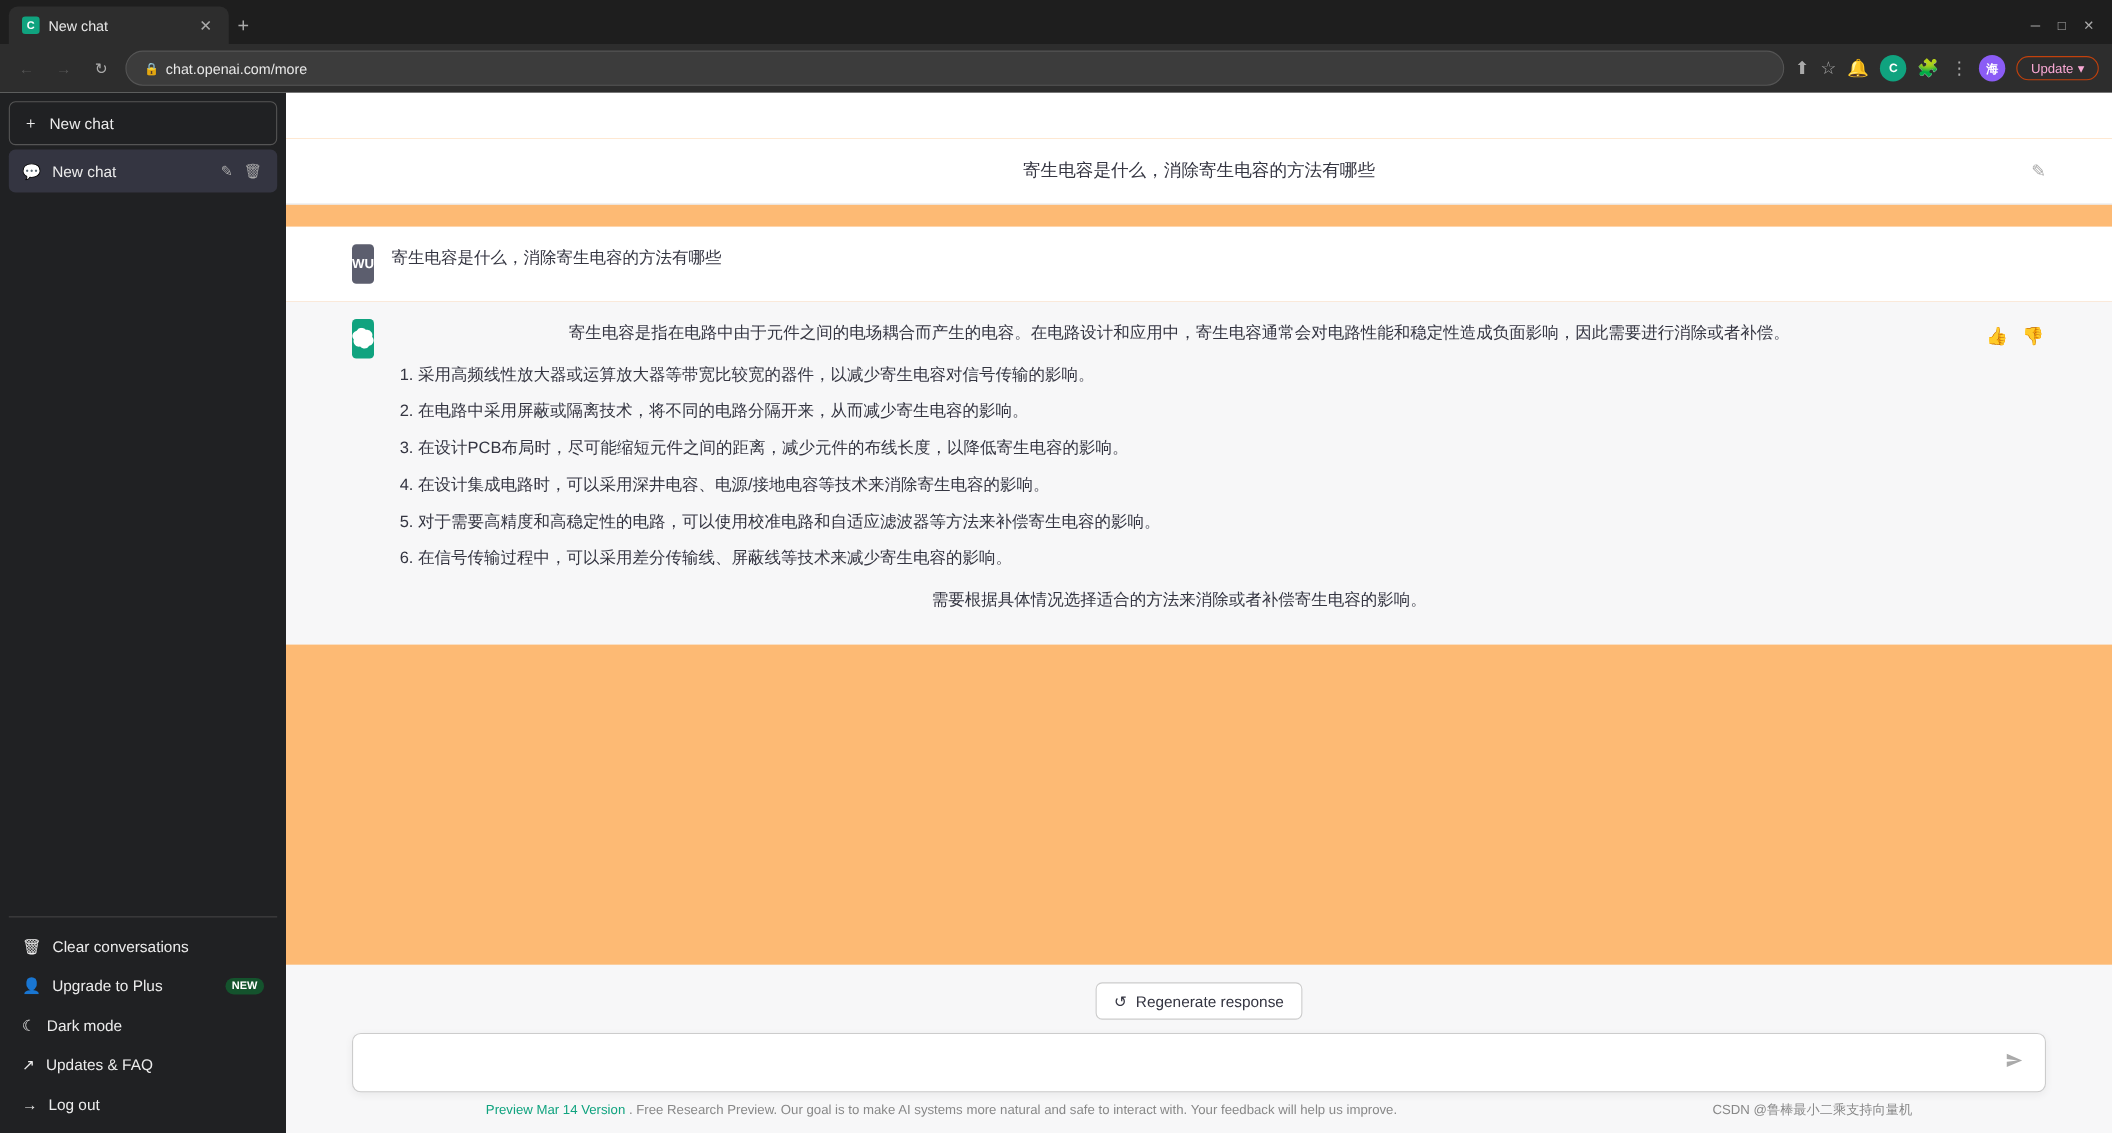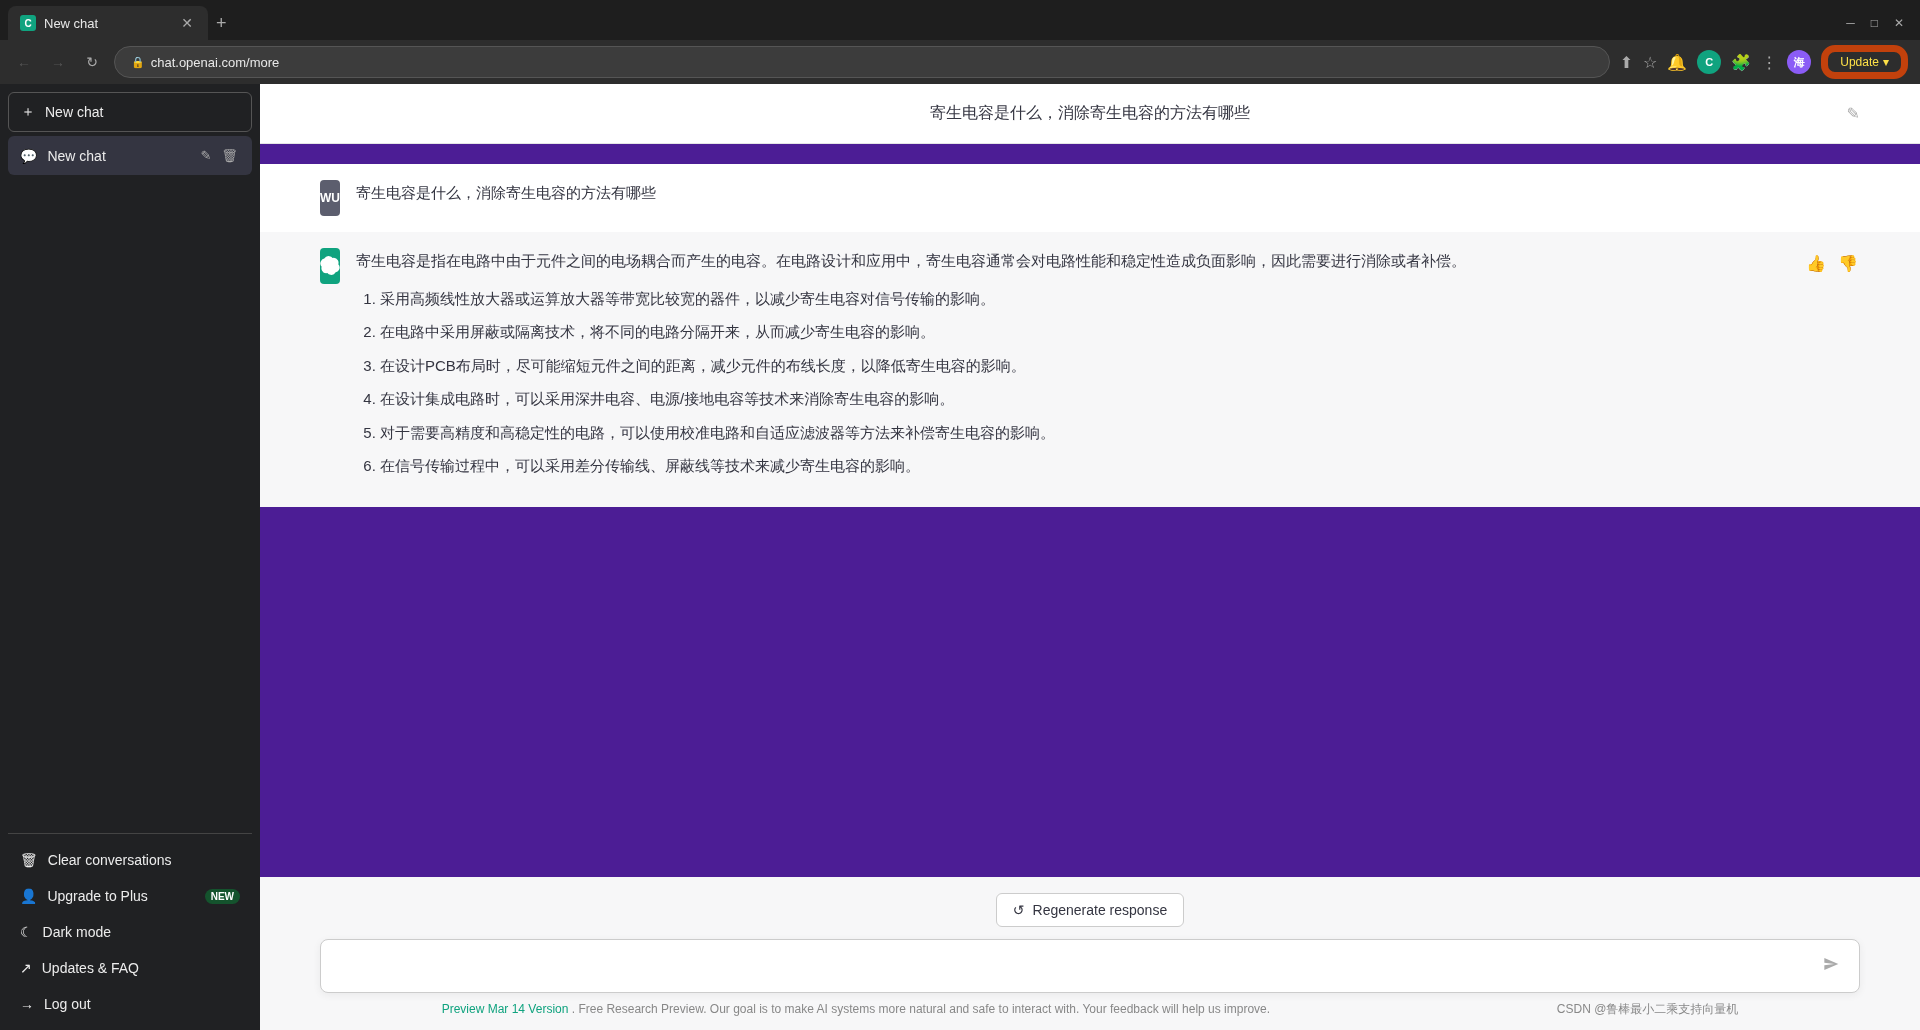--- a/index.html
+++ b/index.html
@@ -108,22 +108,22 @@
     }
     .browser-toolbar-right {
       display: flex;
       align-items: center;
       gap: 10px;
       color: #aaa;
       font-size: 16px;
     }
     .update-btn {
       background: transparent;
-      border: 7px solid #c2410c;
-      color: #fde047;
+      border: 1px solid #c2410c;
+      color: #f9a8d4;
       border-radius: 14px;
       padding: 3px 12px;
       font-size: 12px;
       cursor: pointer;
       display: flex;align-items:center;gap:4px;
     }
     .avatar-icon {
       width: 24px;height: 24px;
       background: #10a37f;
       border-radius: 50%;
@@ -210,22 +210,23 @@
       border-radius: 10px;
       margin-left: auto;
       font-weight: bold;
     }
 
     
     .chat-main {
       flex: 1;
       display: flex;
       flex-direction: column;
-      background: #4c1d95;
+      background: #fdba74;
       overflow: hidden;
+      margin-top: 42px;
     }
 
     .chat-header {
       display: flex;
       align-items: center;
       justify-content: center;
       padding: 16px 60px;
       border-bottom: 1px solid #e5e5e5;
       background: #fff;
       position: relative;
@@ -283,21 +284,21 @@
     }
     .message-avatar.assistant-avatar {
       background: #10a37f;
     }
     .message-content {
       flex: 1;
       color: #343541;
       font-size: 15px;
       line-height: 1.7;
     }
-    .message-content p { margin-bottom: 12px; }
+    .message-content p { margin-bottom: 12px; text-align: center; }
     .message-content ol {
       padding-left: 24px;
       margin-bottom: 12px;
     }
     .message-content ol li {
       margin-bottom: 8px;
       line-height: 1.7;
     }
     .message-actions {
       display: flex;
@@ -485,20 +486,21 @@
         <div class="message-content">
           <p>寄生电容是指在电路中由于元件之间的电场耦合而产生的电容。在电路设计和应用中，寄生电容通常会对电路性能和稳定性造成负面影响，因此需要进行消除或者补偿。</p>
           <ol>
             <li><span>采用高频线性放大器或运算放大器等带宽比较宽的器件，以减少寄生电容对信号传输的影响。</span></li>
             <li><span>在电路中采用屏蔽或隔离技术，将不同的电路分隔开来，从而减少寄生电容的影响。</span></li>
             <li><span>在设计PCB布局时，尽可能缩短元件之间的距离，减少元件的布线长度，以降低寄生电容的影响。</span></li>
             <li><span>在设计集成电路时，可以采用深井电容、电源/接地电容等技术来消除寄生电容的影响。</span></li>
             <li><span>对于需要高精度和高稳定性的电路，可以使用校准电路和自适应滤波器等方法来补偿寄生电容的影响。</span></li>
             <li><span>在信号传输过程中，可以采用差分传输线、屏蔽线等技术来减少寄生电容的影响。</span></li>
           </ol>
+          <p>需要根据具体情况选择适合的方法来消除或者补偿寄生电容的影响。</p>
         </div>
         <div class="message-actions">
           <span class="msg-action-btn">👍</span>
           <span class="msg-action-btn">👎</span>
         </div>
       </div>
 
     </div>
 
     <div class="chat-footer">

